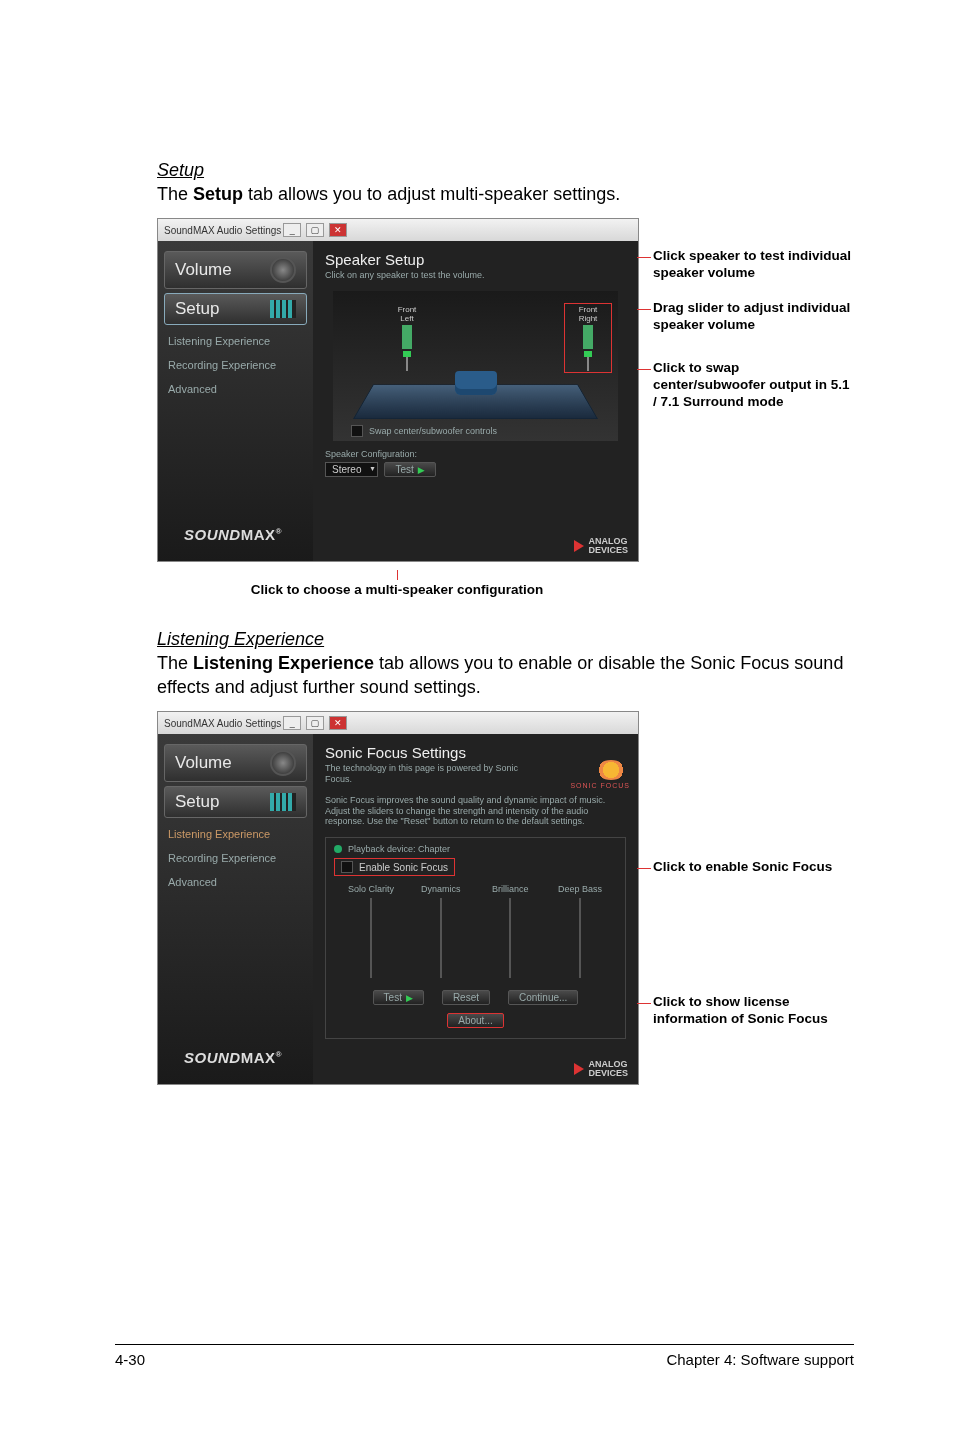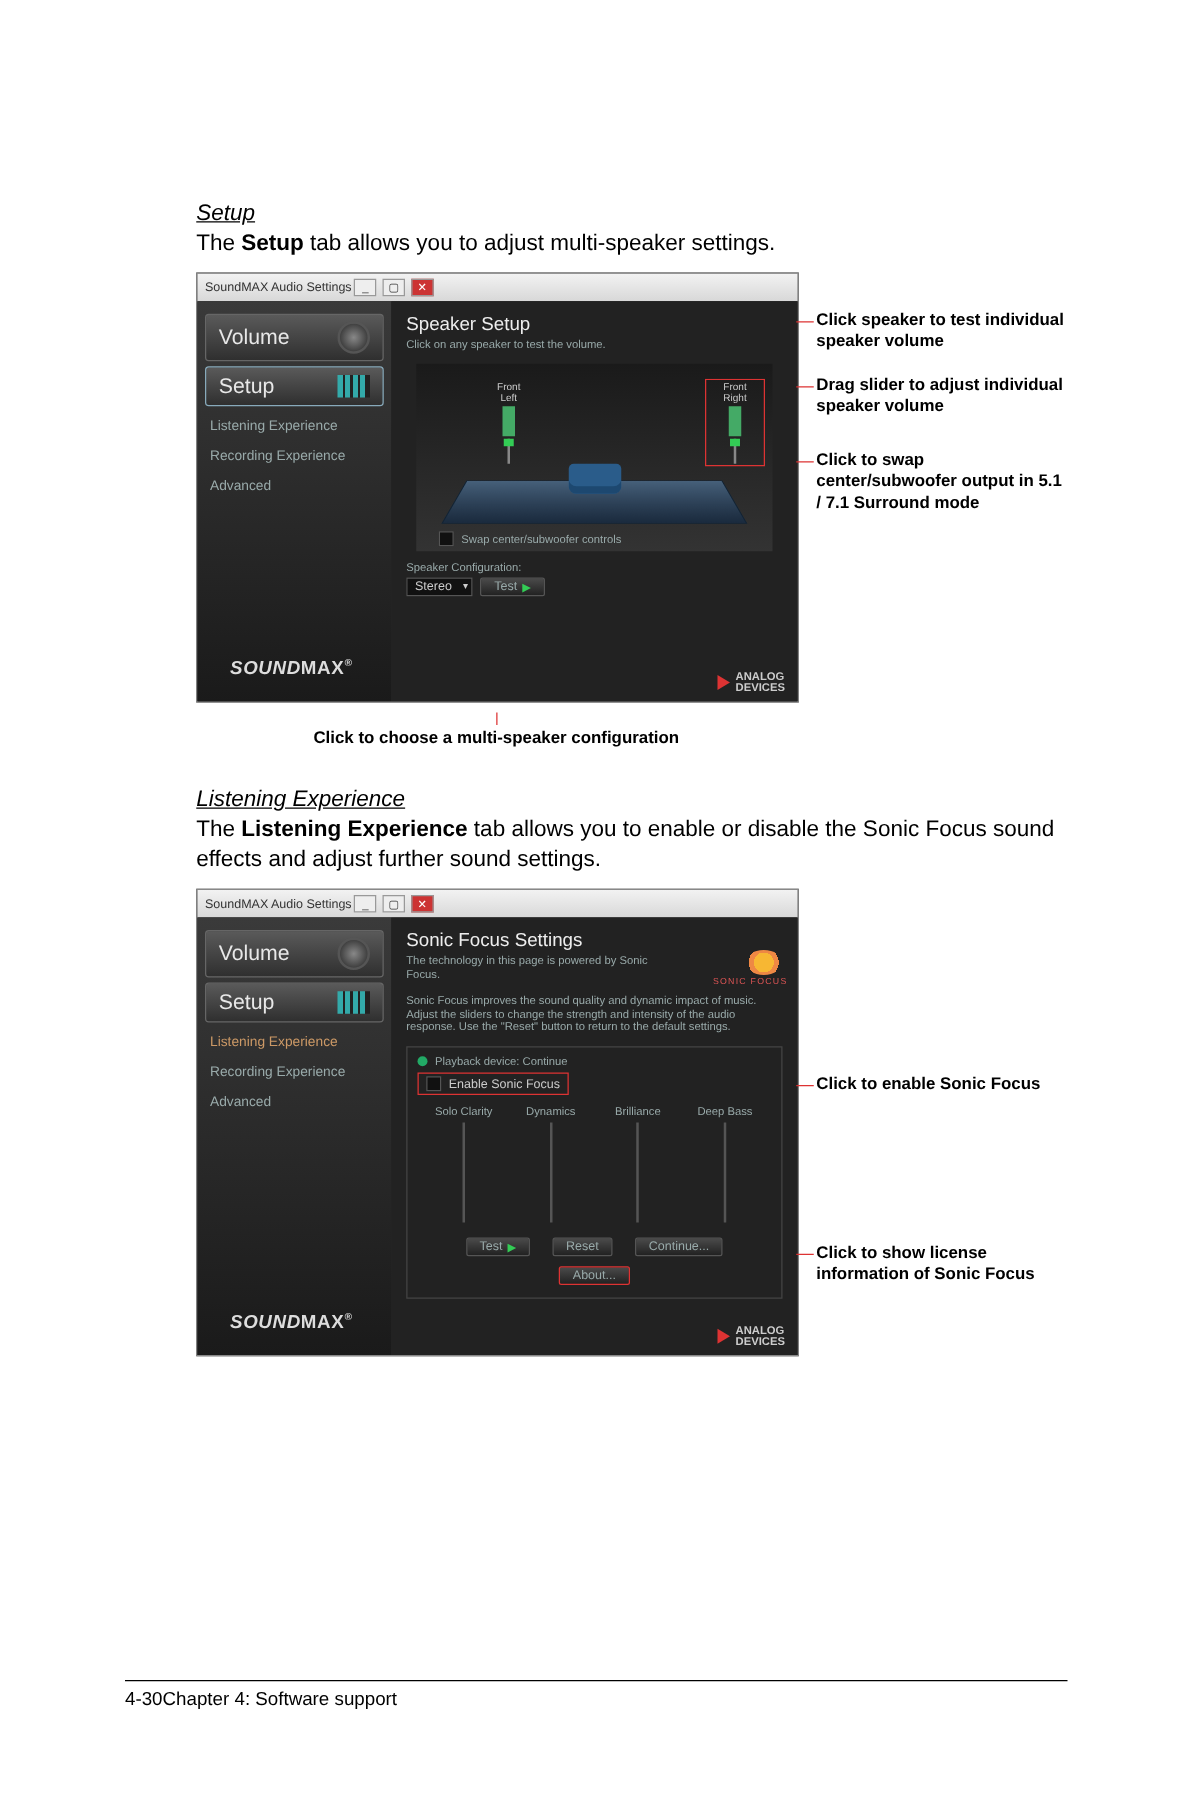--- a/index.html
+++ b/index.html
@@ -209,26 +209,26 @@
   .sf-block .dot { width:8px;height:8px;border-radius:50%;background:#2a6;}
   .sf-enable { border:1.5px solid #d33; padding:2px 6px; display:inline-flex; align-items:flex-end; gap:6px; color:#ccc; font-size:10px;}
   .sf-sliders { display:flex; justify-content:space-between; margin-top:8px; padding:0 4px;}
   .sf-sliders .col { text-align:center; color:#9aa; font-size:9px; width:24%;}
   .sf-sliders .track { width:2px; height:80px; background:#555; margin:4px auto 0;}
   .sf-buttons { display:flex; justify-content:center; gap:18px; margin-top:12px;}
   .sf-about { display:flex; justify-content:center; margin-top:8px;}
   .sf-about .btn { border:1.5px solid #d33; }
   .page-footer {
     position:absolute;
-    left:100px; right:100px; bottom:70px;
+    left:115px; right:100px; bottom:70px;
     border-top:1px solid #000;
     padding-top:6px;
     font-size:15px;
     display:flex;
-    justify-content:flex-start;
+    justify-content:space-between;
   }
 </style>
 </head>
 <body>
 
 <div class="page">
 
   <div class="section-title">Setup</div>
   <div class="section-desc">
     <span>The </span><b>Setup</b><span> tab allows you to adjust multi-speaker settings.</span>
@@ -359,21 +359,21 @@
         <div class="smax-content" style="min-height:330px">
           <div class="content-title">Sonic Focus Settings</div>
           <div class="content-sub" style="max-width:200px">The technology in this page is powered by Sonic Focus.</div>
           <div class="sf-icon"></div>
           <div class="sf-label">SONIC FOCUS</div>
           <div class="content-sub">Sonic Focus improves the sound quality and dynamic impact of music. Adjust the sliders to change the strength and intensity of the audio response. Use the "Reset" button to return to the default settings.</div>
 
           <div class="sf-block">
             <div class="hdr">
               <span class="dot"></span>
-              <span>Playback device: Continue</span>
+              <span>Playback device: Chapter</span>
             </div>
             <div class="sf-enable">
               <span class="chk"></span>
               <span>Enable Sonic Focus</span>
             </div>
             <div class="sf-sliders">
               <div class="col"><span>Solo Clarity</span><div class="track"></div></div>
               <div class="col"><span>Dynamics</span><div class="track"></div></div>
               <div class="col"><span>Brilliance</span><div class="track"></div></div>
               <div class="col"><span>Deep Bass</span><div class="track"></div></div>

